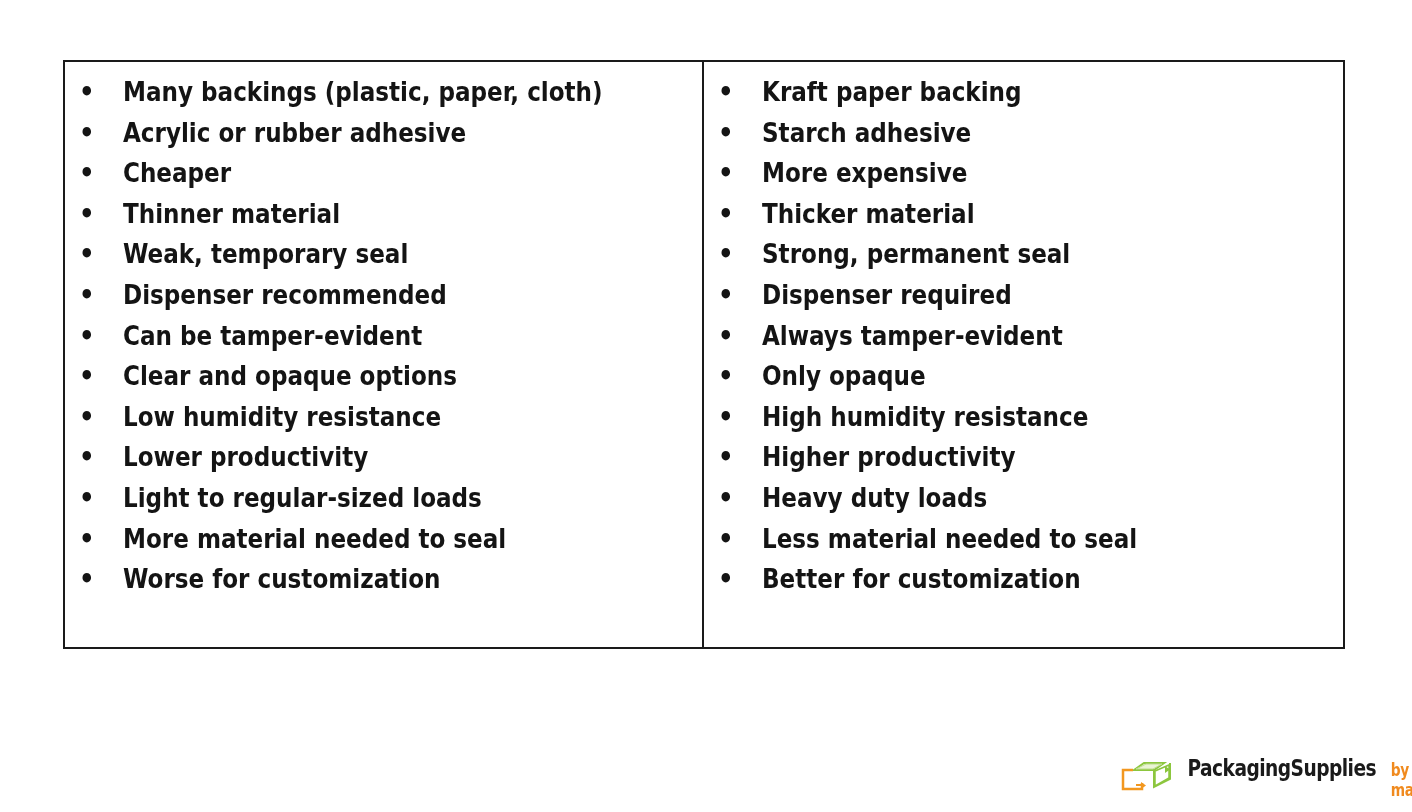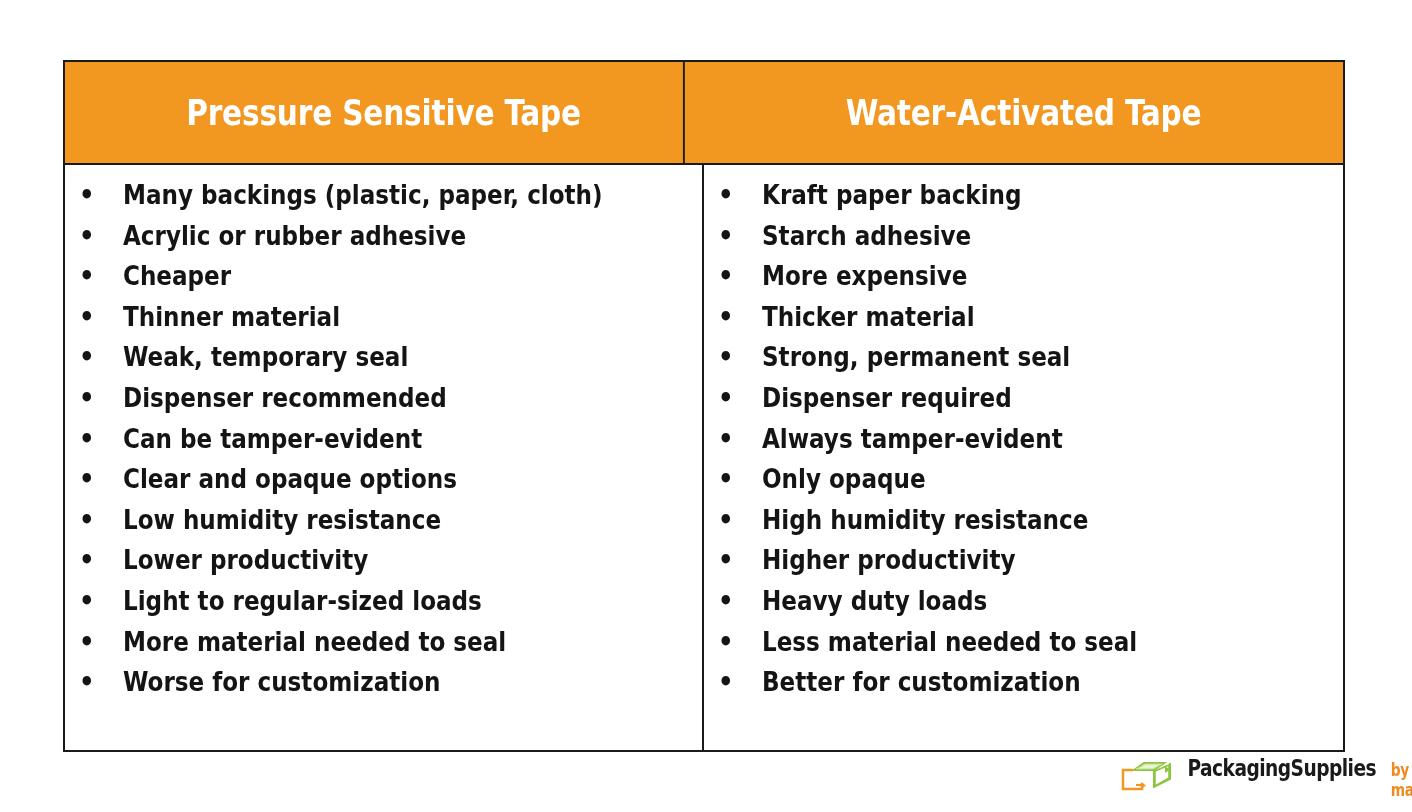--- a/index.html
+++ b/index.html
@@ -127,28 +127,20 @@
     letter-spacing: -0.3px;
     transform: scaleX(0.9);
     transform-origin: left baseline;
   }
 </style>
 </head>
 <body>
 
 <div id="comparison-table">
 
-  <div class="table-head">
-    <div class="head-cell left">
-      <span>Pressure Sensitive Tape</span>
-    </div>
-    <div class="head-cell right">
-      <span>Water-Activated Tape</span>
-    </div>
-  </div>
 
   <div class="table-body">
 
     <div class="body-cell left">
       <ul class="feature-list">
         <li>
             <span class="bullet-dot">•</span>
             <span class="item-text">Many backings (plastic, paper, cloth)</span>
           </li>
         <li>

